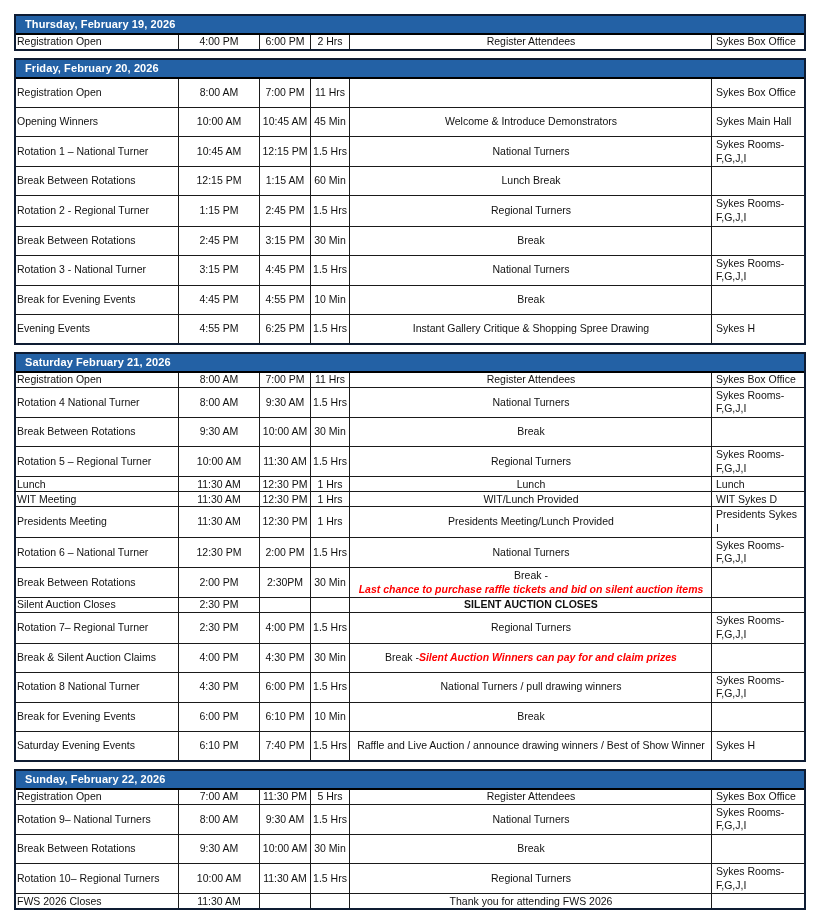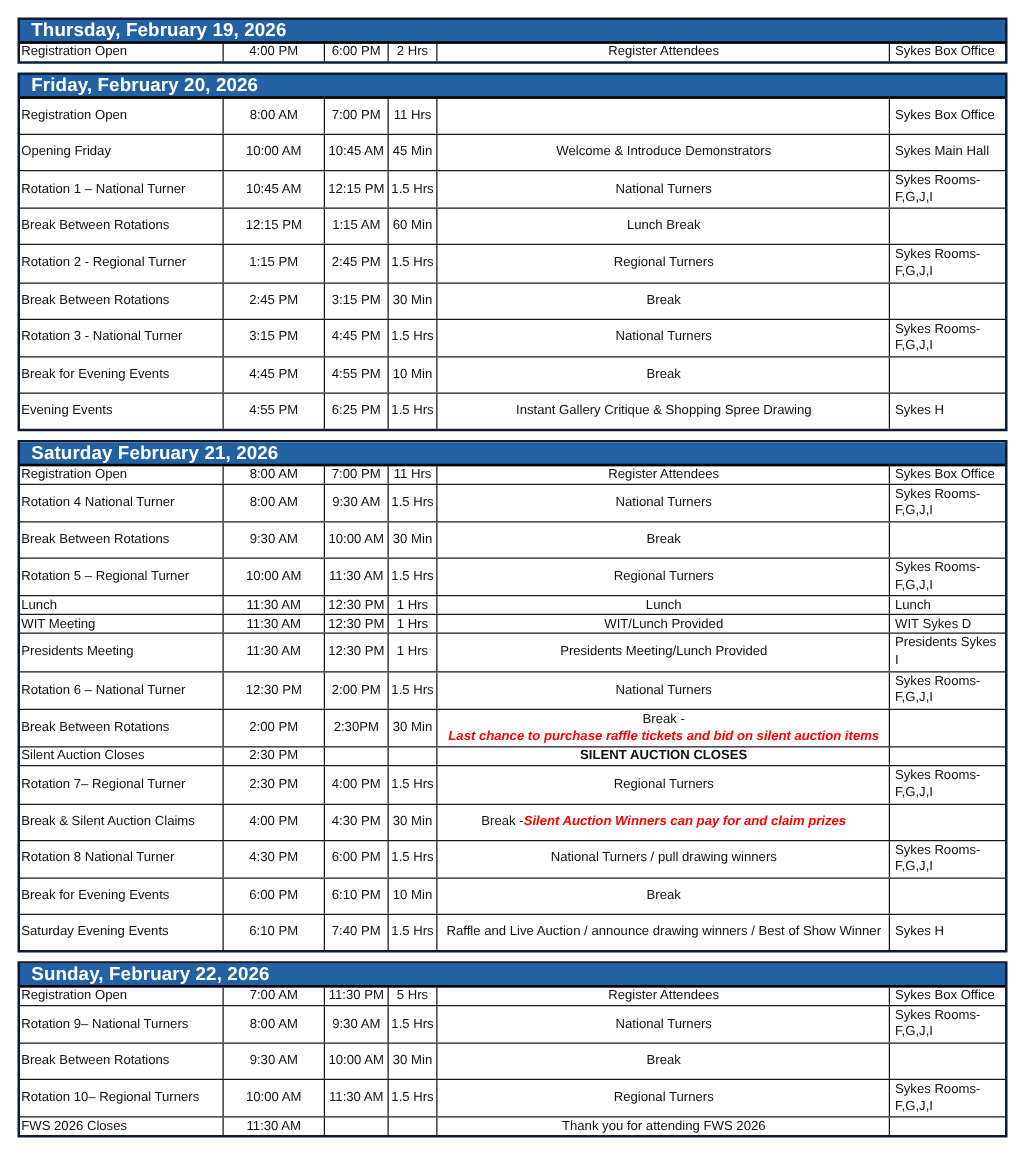--- a/index.html
+++ b/index.html
@@ -22,21 +22,21 @@
   .day{
     width:792px;
     box-sizing:border-box;
     border:2.5px solid var(--table-border);
     background:#fff;
     margin-bottom:7px;
   }
   .day-header{
     background:var(--header-bg);
     color:var(--header-text);
-    font-size:15px;
+    font-size:11px;
     font-weight:bold;
     line-height:13px;
     padding:2px 4px 2px 9px;
     border-bottom:2px solid #000;
     letter-spacing:0.1px;
   }
   .row{display:flex;align-items:stretch;}
   .row + .row{border-top:1.5px solid var(--grid);}
   .cell{
     display:flex;align-items:center;
@@ -82,21 +82,21 @@
         <div class="cell c-event">Registration Open</div>
         <div class="cell c-start">8:00 AM</div>
         <div class="cell c-end">7:00 PM</div>
         <div class="cell c-dur">11 Hrs</div>
         <div class="cell c-desc">
           <span class="desc-line"></span>
         </div>
         <div class="cell c-loc">Sykes Box Office</div>
       </div>
       <div class="row">
-        <div class="cell c-event">Opening Friday</div>
+        <div class="cell c-event">Opening Winners</div>
         <div class="cell c-start">10:00 AM</div>
         <div class="cell c-end">10:45 AM</div>
         <div class="cell c-dur">45 Min</div>
         <div class="cell c-desc">
           <span class="desc-line">Welcome &amp; Introduce Demonstrators</span>
         </div>
         <div class="cell c-loc">Sykes Main Hall</div>
       </div>
       <div class="row">
         <div class="cell c-event">Rotation 1 – National Turner</div>

